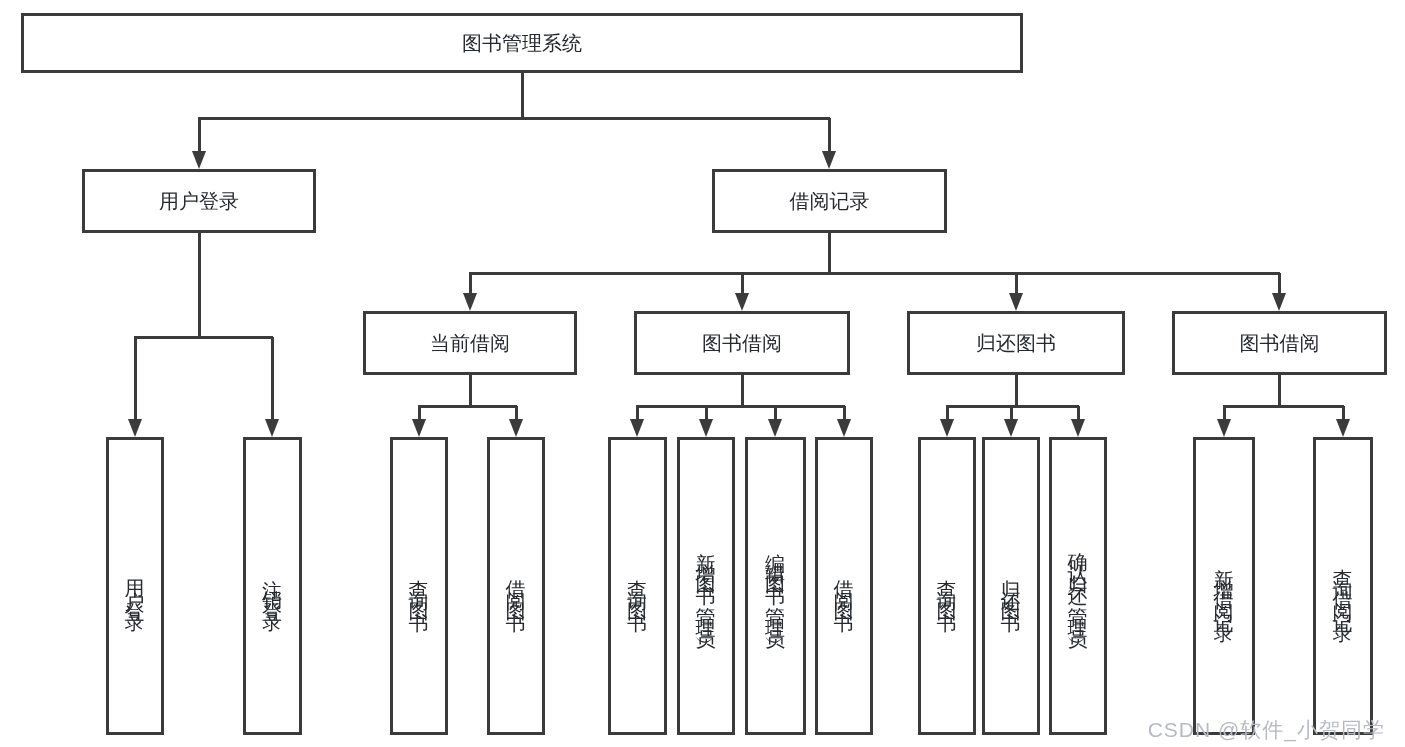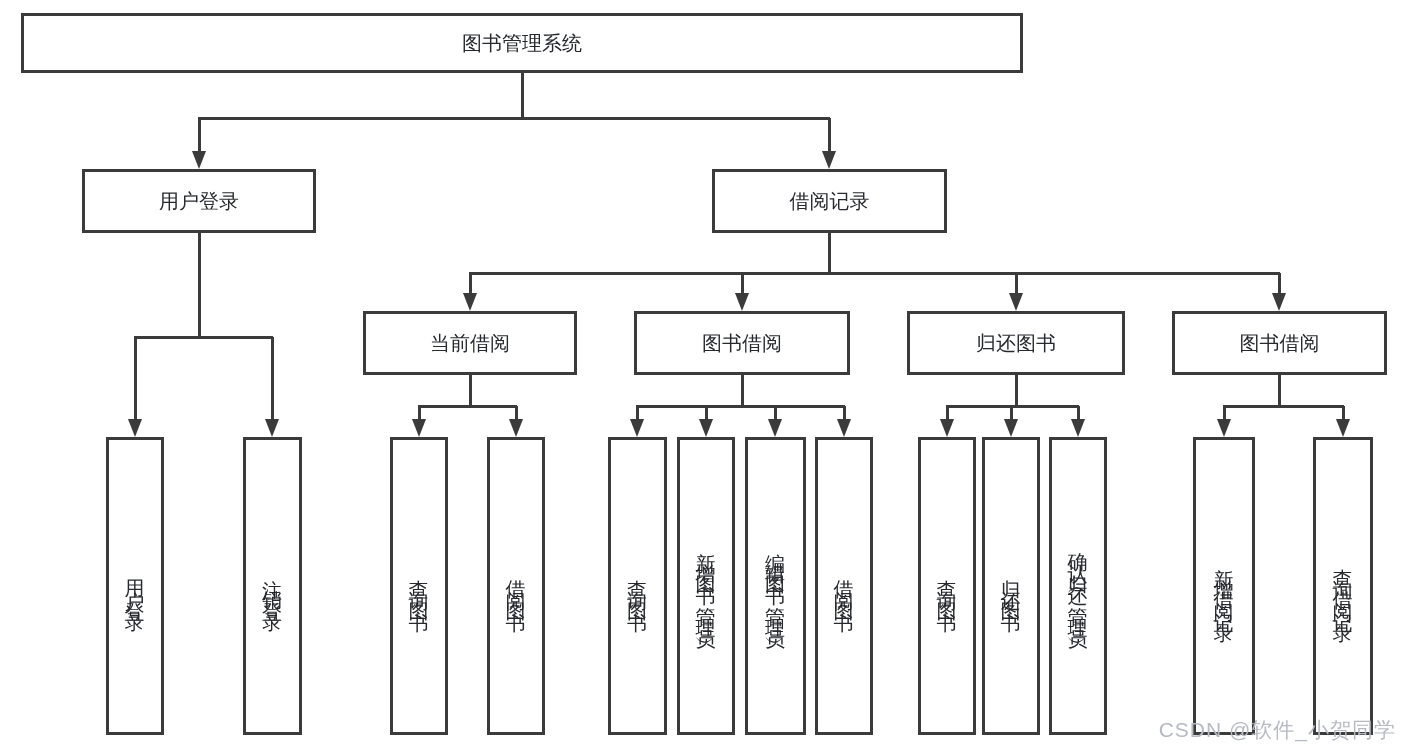--- a/index.html
+++ b/index.html
@@ -41,21 +41,21 @@
     white-space: nowrap;
   }
   .node.vertical .label {
     writing-mode: vertical-rl;
     text-orientation: upright;
     letter-spacing: 11px;
     white-space: normal;
   }
   .watermark {
     position: absolute;
-    right: 9px;
+    right: 20px;
     bottom: 3px;
     font-size: 21px;
     letter-spacing: 1px;
     color: var(--wm, #b6bac3);
     z-index: 5;
     white-space: nowrap;
   }
 </style>
 </head>
 <body>

